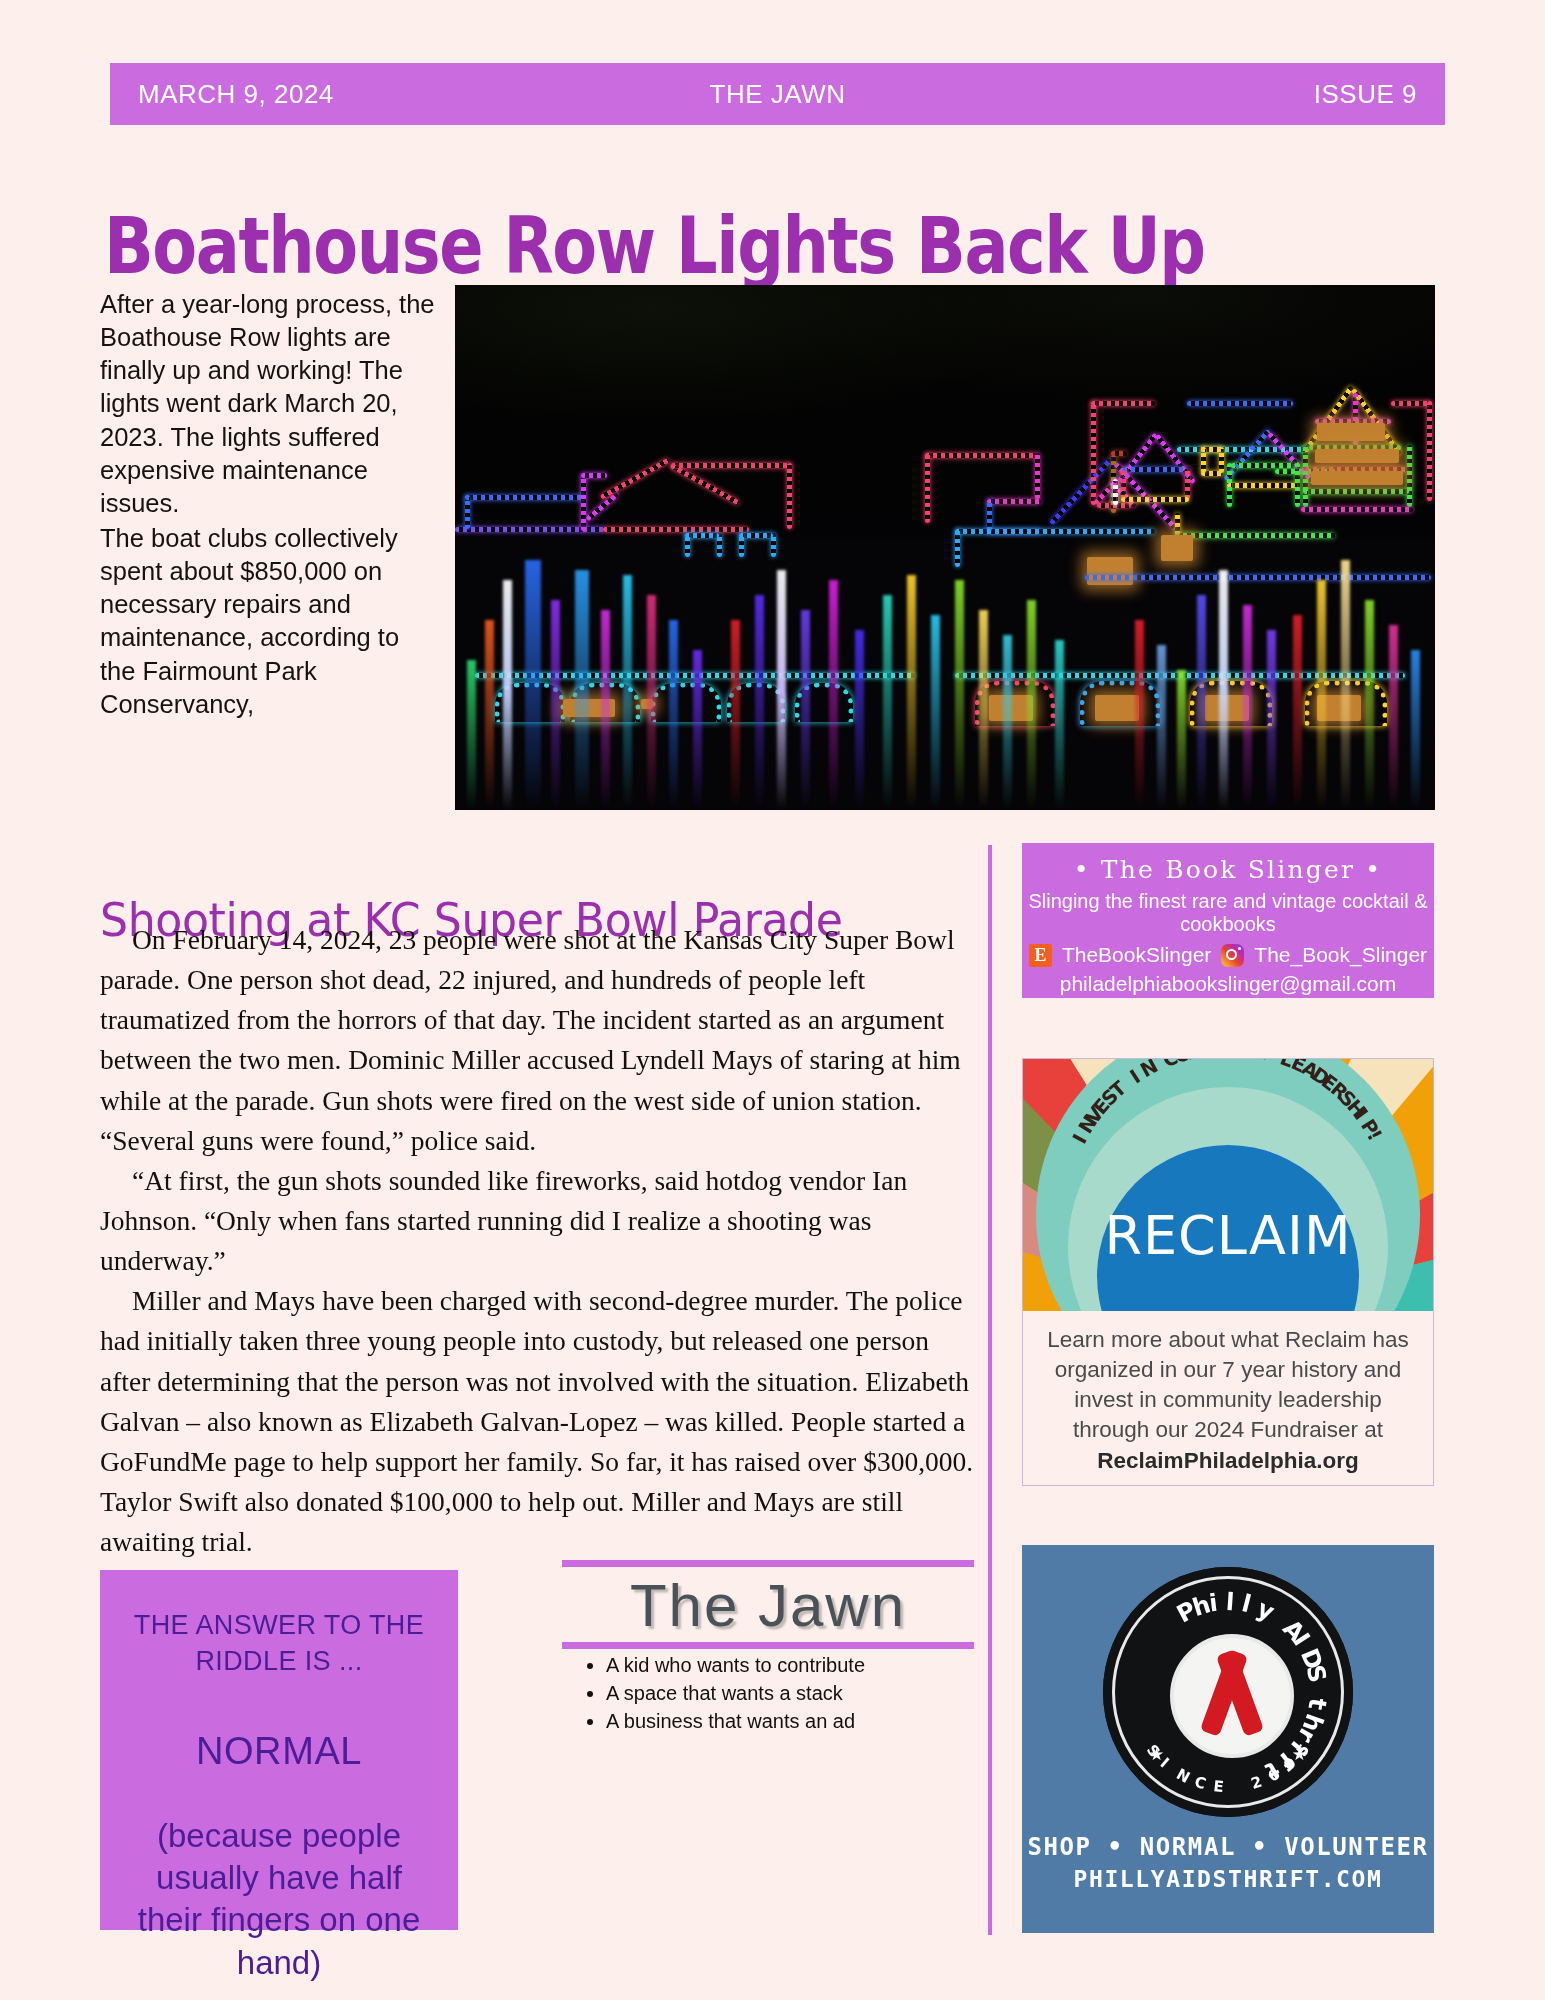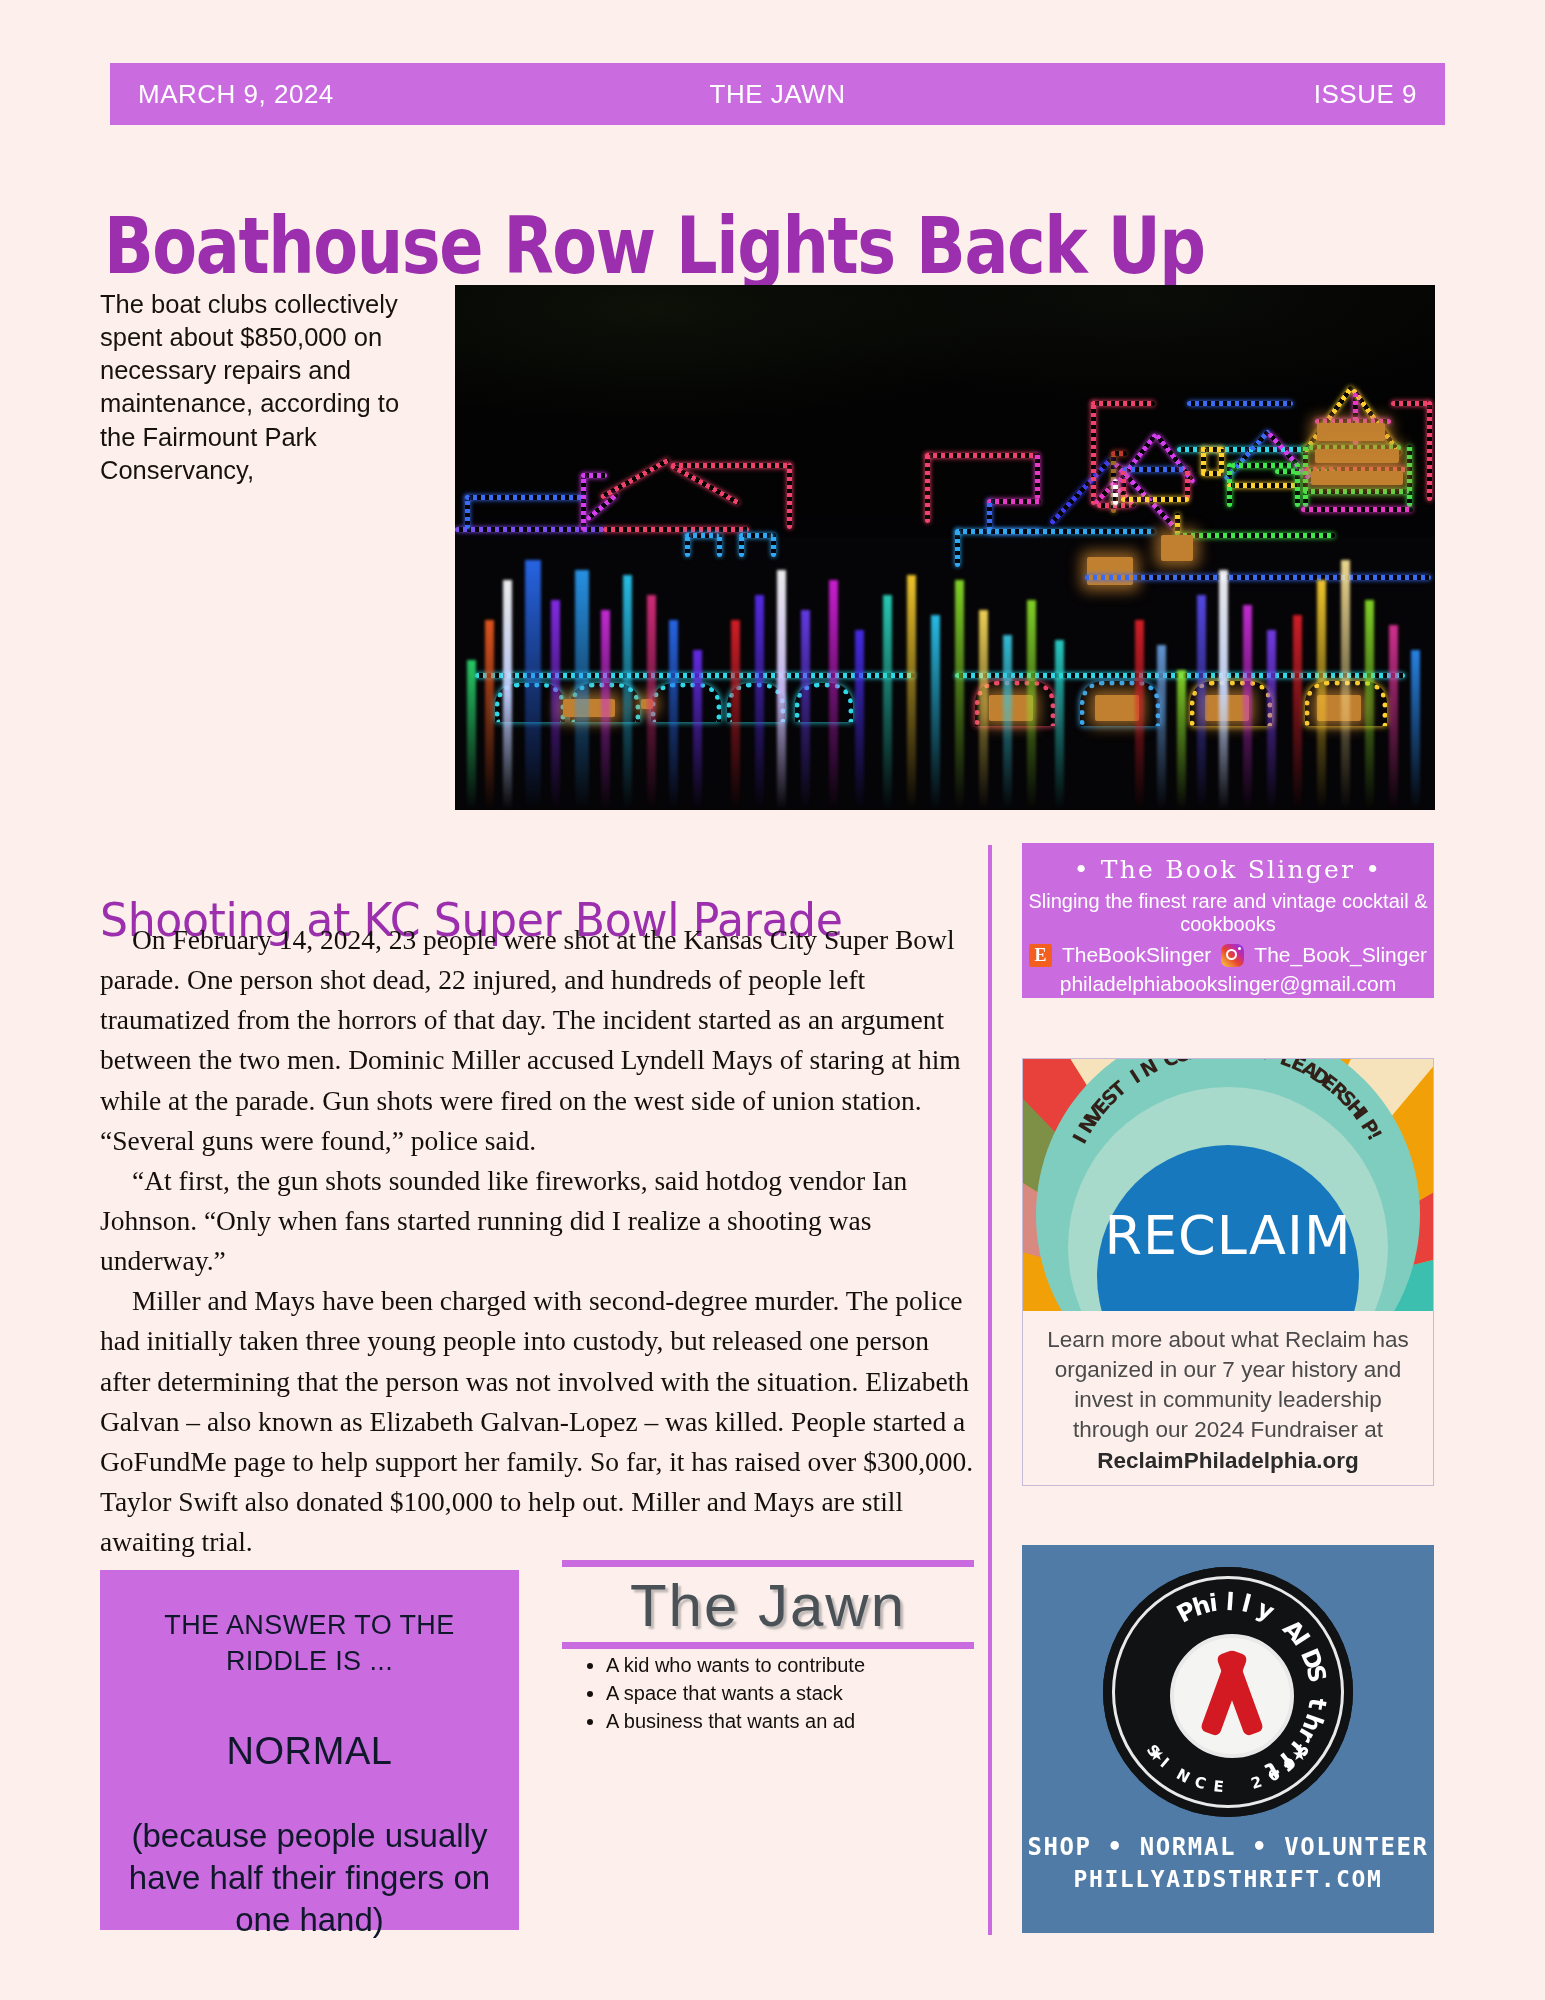--- a/index.html
+++ b/index.html
@@ -177,24 +177,24 @@
     color: #15100e;
     text-align: left;
   }
   .story p { margin: 0; text-indent: 32px; }
 
   
   .riddle {
     position: absolute;
     left: 100px;
     top: 1570px;
-    width: 419px;
+    width: 358px;
     height: 360px;
     background: #ca6ce0;
-    color: #0f172a;
+    color: #4c1d95;
     box-sizing: border-box;
     padding: 38px 28px 12px;
     text-align: center;
   }
   .riddle-q { font-size: 27px; line-height: 1.33; letter-spacing: .4px; }
   .riddle-a { font-size: 38px; margin-top: 50px; letter-spacing: .6px; }
   .riddle-note { font-size: 33px; margin-top: 42px; line-height: 1.28; }
 
   
   .colophon { position: absolute; left: 562px; top: 1560px; width: 412px; }
@@ -360,20 +360,21 @@
 
   <div class="masthead">
     <span class="mast-date">MARCH 9, 2024</span>
     <span class="mast-title">THE JAWN</span>
     <span class="mast-issue">ISSUE 9</span>
   </div>
 
   <h1 class="headline">Boathouse Row Lights Back Up</h1>
 
   <div class="lead-col">
+    <p>  After  a year-long process, the Boathouse Row lights are finally up and working! The lights went dark March 20, 2023. The lights suffered expensive maintenance issues.</p>
     <p>  The boat clubs collectively spent about $850,000 on necessary repairs and maintenance, according to the Fairmount Park Conservancy,</p>
   </div>
 
   <div class="hero">
     <div class="sky"></div>
     <div class="water"></div>
 
     <div class="bhouse" style="left:0px; top:170px; width:330px; height:110px;">
       <div class="hdot" style="left:10px; top:40px; width:120px; color:#3a6bf5;"></div>
       <div class="hdot" style="left:0px;  top:72px; width:150px; color:#7d4df0;"></div>

